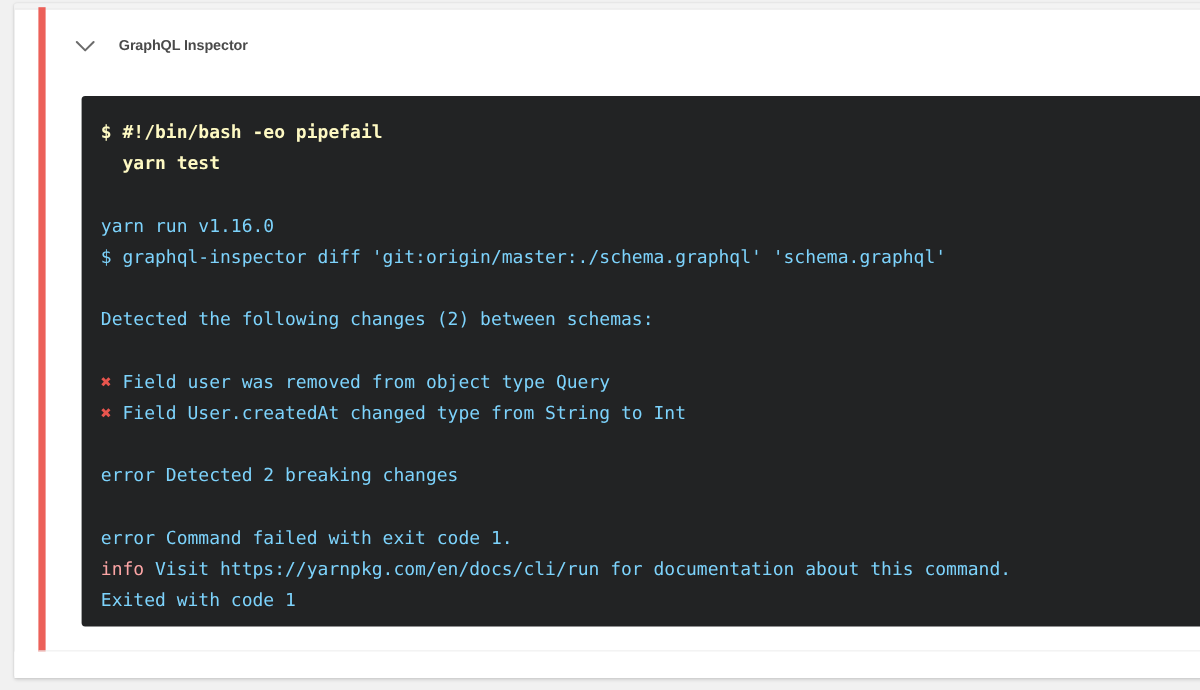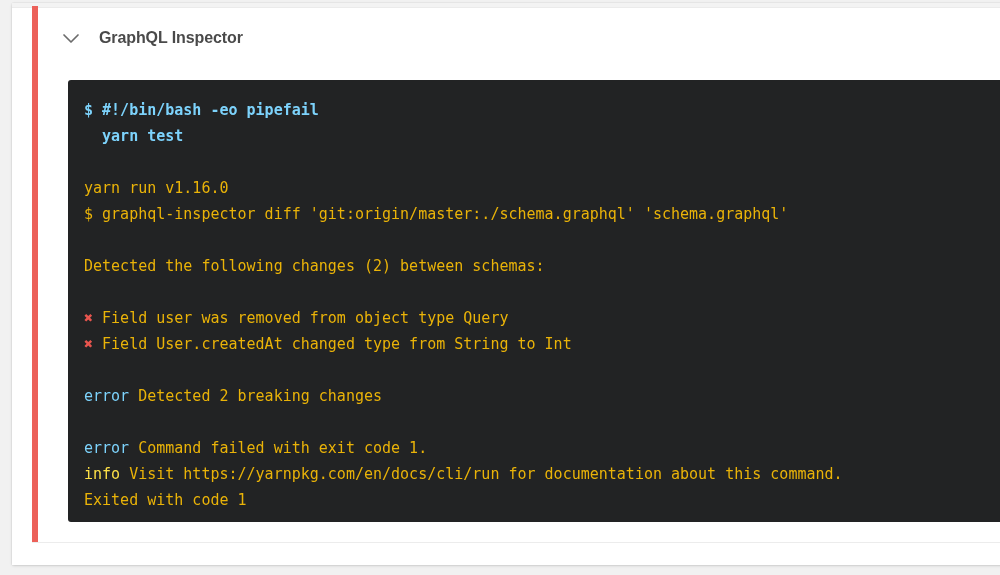--- a/index.html
+++ b/index.html
@@ -68,21 +68,21 @@
   .chevron-icon {
     width: 28px;
     height: 28px;
     display: block;
     flex: 0 0 auto;
     color: #6c6c6c;
   }
   .chevron-icon svg { display: block; width: 28px; height: 28px; }
 
   .header-title {
-    font-size: 16px;
+    font-size: 12px;
     font-weight: bold;
     color: #4a4a4a;
     letter-spacing: -0.1px;
     white-space: nowrap;
     text-align: center;
   }
 
   
   .terminal {
     position: absolute;
@@ -101,25 +101,25 @@
     font-family: "DejaVu Sans Mono", "Liberation Mono", monospace;
     font-size: 15px;
     line-height: 26px;
     color: #e9e9e9;
     white-space: pre;
   }
 
   .line { display: block; height: 26px; }
   .line.blank { height: 26px; }
 
-  .bold { font-weight: bold; color: #7dd3fc; }
+  .bold { font-weight: bold; color: #fef9c3; }
   .red  { color: #7dd3fc; }
-  .cyan { color: #fde047; }
+  .cyan { color: #fca5a5; }
   .mark { color: #e8554e; font-weight: bold; }
-  .plain { color: #eab308; }
+  .plain { color: #7dd3fc; }
 
   
   .footer-divider {
     position: absolute;
     left: 20px;
     top: 539px;
     right: 0;
     height: 1px;
     background: #ececec;
   }

